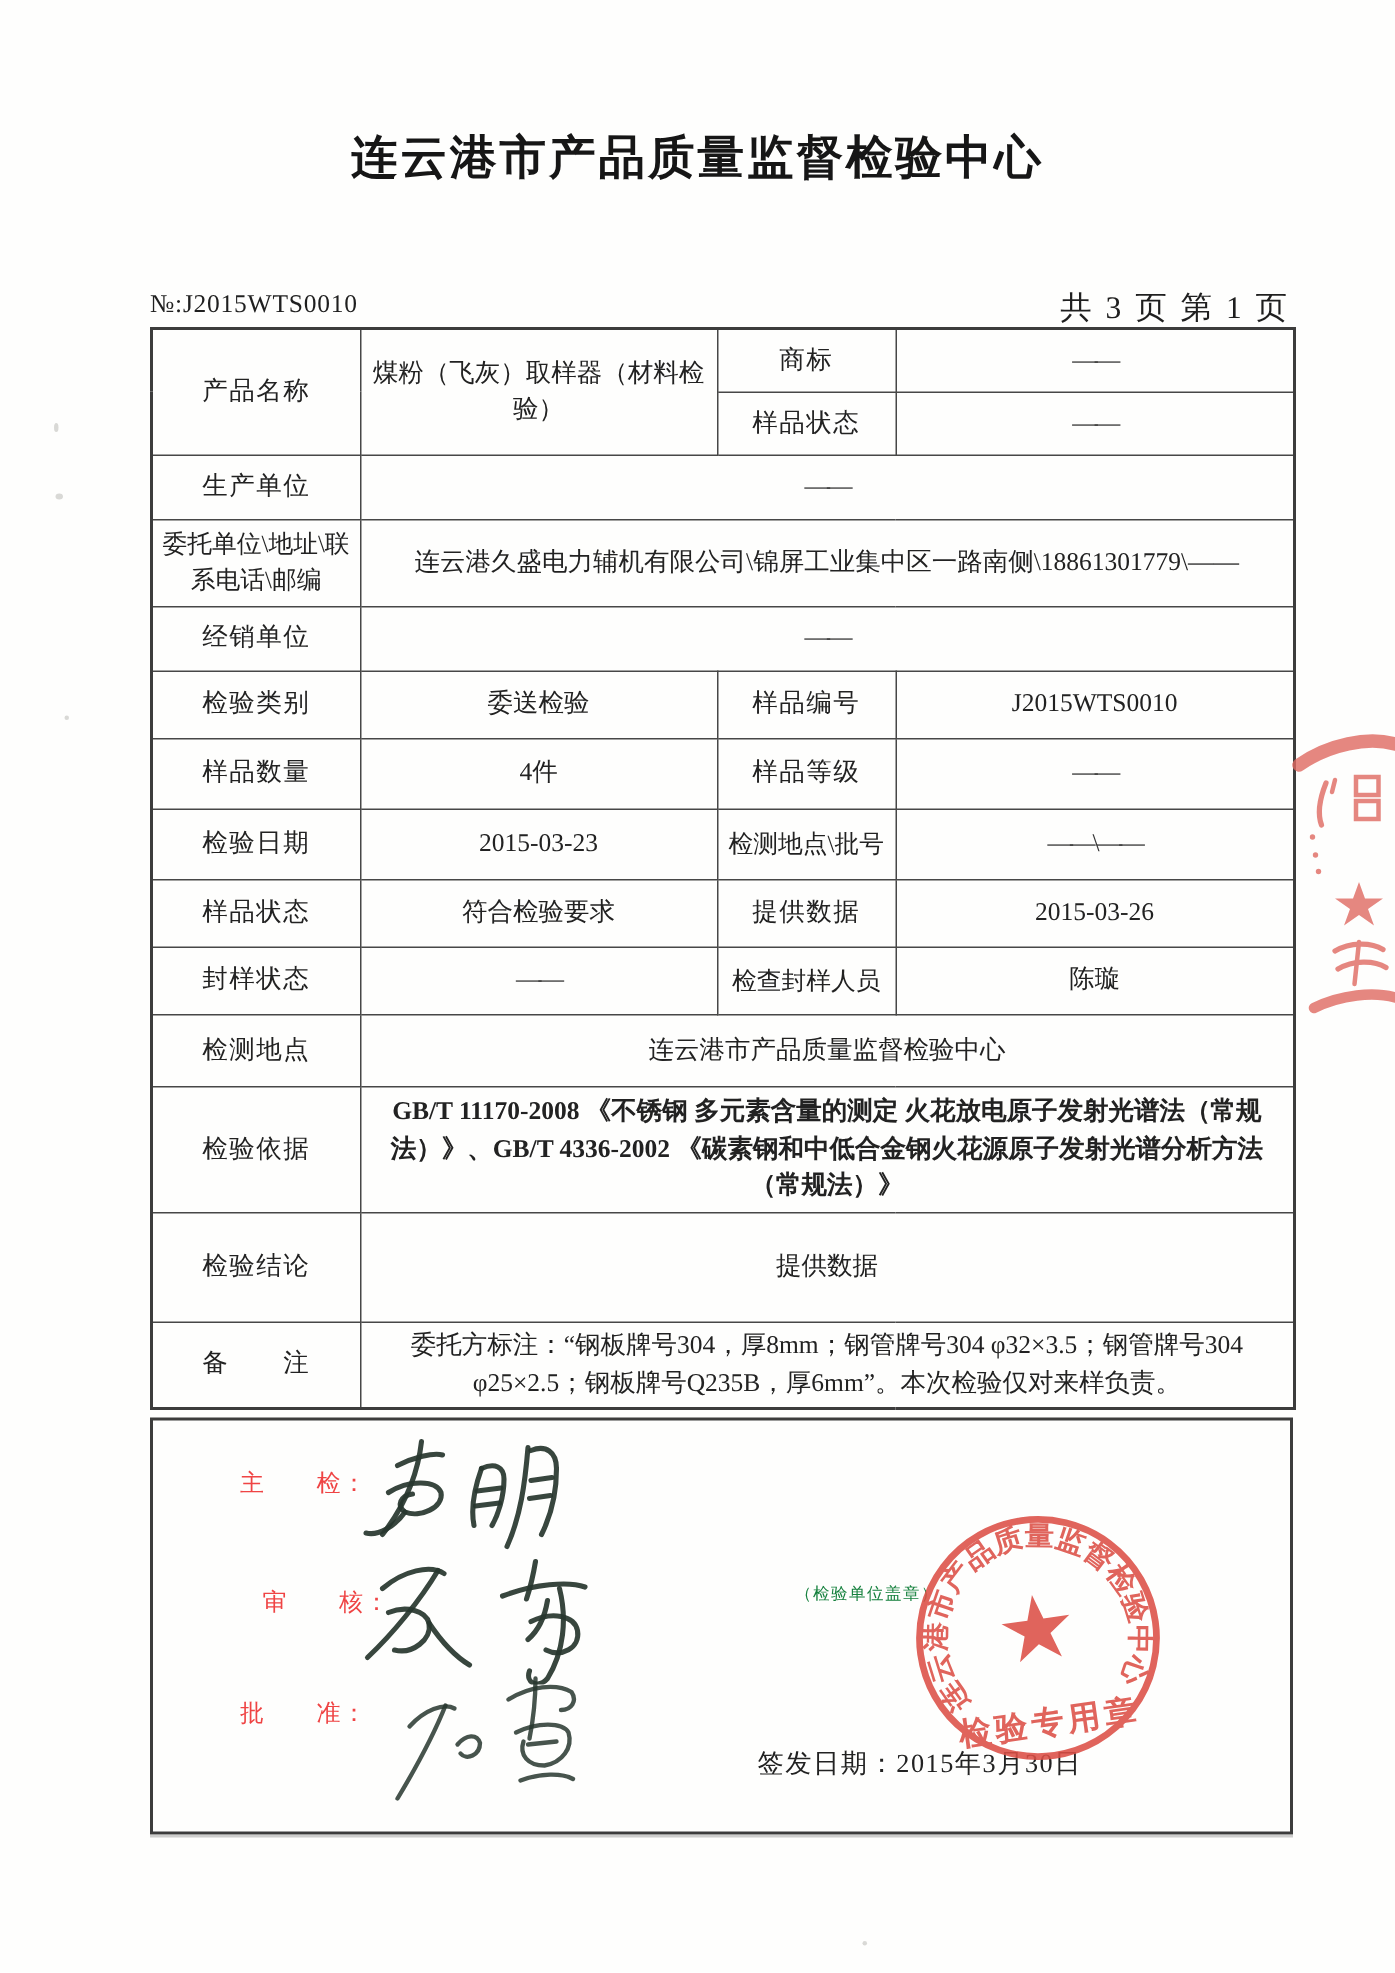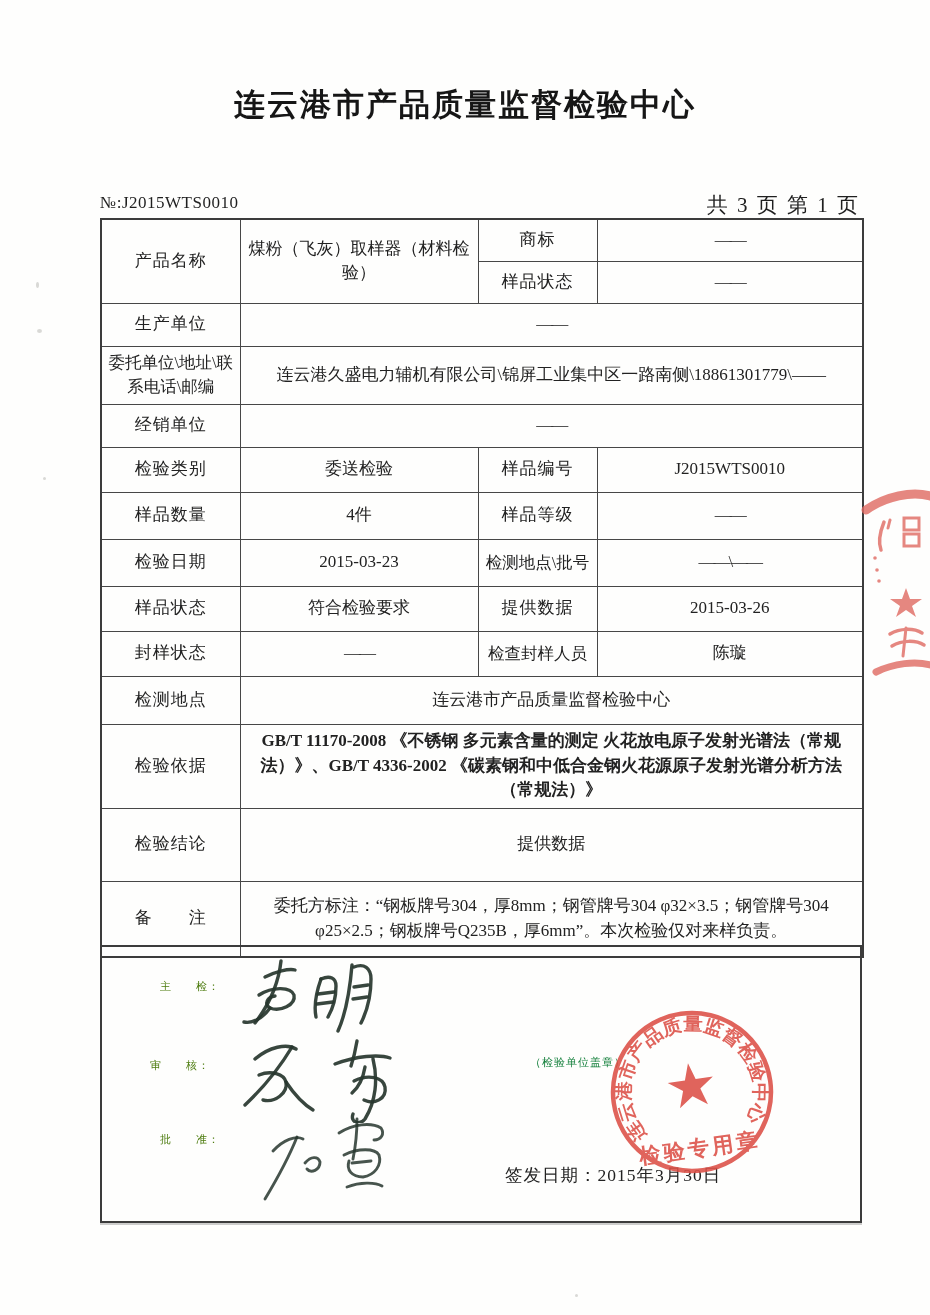--- a/index.html
+++ b/index.html
@@ -36,21 +36,21 @@
   .lbl-sm{letter-spacing:0;line-height:1.35;font-size:16.5px;}
   .dash{letter-spacing:-2px;color:#333;}
   .basis-cell{line-height:1.62;padding:6px 14px;font-weight:bold;}
   .remark-cell{line-height:1.55;padding:4px 12px;}
 
   .sign-box{
     left:100px;top:945px;width:758px;height:274px;
     border:2px solid #3c3c3c;background:transparent;
     box-shadow:0 2px 0 rgba(60,60,60,.25);
   }
-  .sign-label{font-size:11px;letter-spacing:1px;color:#4d7c0f;}
+  .sign-label{font-size:16px;letter-spacing:1px;color:#ef4444;}
   .seal-note{font-size:11px;letter-spacing:1px;color:#15803d;font-family:Liberation Serif, serif;}
   .issue-date{font-size:17.5px;letter-spacing:1px;color:#222;margin-top:36px;}
   .sig svg{display:block;}
   .sig path{fill:none;stroke:#27362e;stroke-width:3.4;stroke-linecap:round;stroke-linejoin:round;opacity:.92;}
   .sig.light path{stroke-width:2.9;opacity:.85;}
 
   .stamp{pointer-events:none;opacity:.88;}
   .edge-stamp{pointer-events:none;opacity:.8;overflow:hidden;}
   .speck{background:#d9d9d6;border-radius:50%;}
 </style>
@@ -128,30 +128,30 @@
       <td colspan="3">连云港市产品质量监督检验中心</td>
     </tr>
     <tr style="height:84px">
       <td class="lbl">检验依据</td>
       <td colspan="3" class="basis-cell">GB/T 11170-2008 《不锈钢 多元素含量的测定 火花放电原子发射光谱法（常规法）》、GB/T 4336-2002 《碳素钢和中低合金钢火花源原子发射光谱分析方法（常规法）》</td>
     </tr>
     <tr style="height:73px">
       <td class="lbl">检验结论</td>
       <td colspan="3">提供数据</td>
     </tr>
-    <tr style="height:76px">
+    <tr style="height:58px">
       <td class="lbl">备　　注</td>
       <td colspan="3" class="remark-cell">委托方标注：“钢板牌号304，厚8mm；钢管牌号304 φ32×3.5；钢管牌号304 φ25×2.5；钢板牌号Q235B，厚6mm”。本次检验仅对来样负责。</td>
     </tr>
   </tbody>
     </table>
 
   <div class="abs sign-box">
     <div class="abs sign-label" style="left:58px;top:32px;">主　　检：</div>
-    <div class="abs sign-label" style="left:48px;top:111px;">审　　核：</div>
+    <div class="abs sign-label" style="left:73px;top:111px;">审　　核：</div>
     <div class="abs sign-label" style="left:58px;top:185px;">批　　准：</div>
 
     <div class="abs sig" style="left:133px;top:6px;" title="李明">
       <svg width="155" height="82" viewBox="0 0 155 82">
         <path d="M30,24 C40,19 54,15 60,17"></path>
         <path d="M46,8 C44,26 37,48 20,70"></path>
         <path d="M24,42 C38,33 56,34 59,42 C61,52 45,59 35,55 C29,51 32,44 40,43"></path>
         <path d="M35,55 C28,65 17,71 9,69"></path>
         <path d="M86,26 C81,40 79,54 81,64"></path>
         <path d="M86,26 C95,22 101,25 101,33 C101,45 97,57 93,64"></path>

